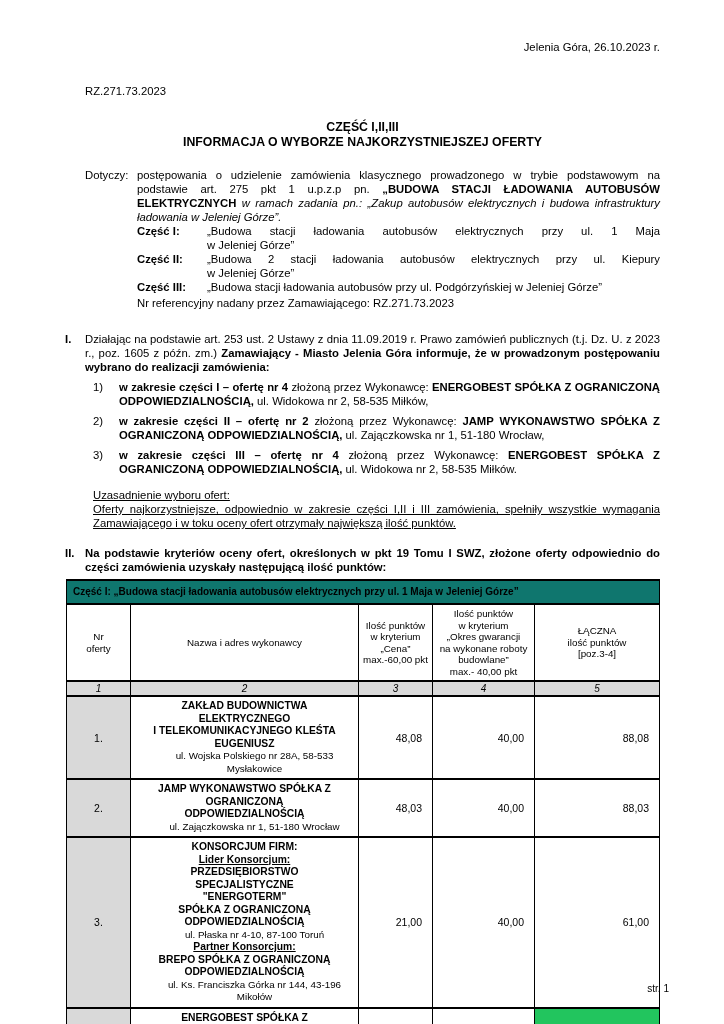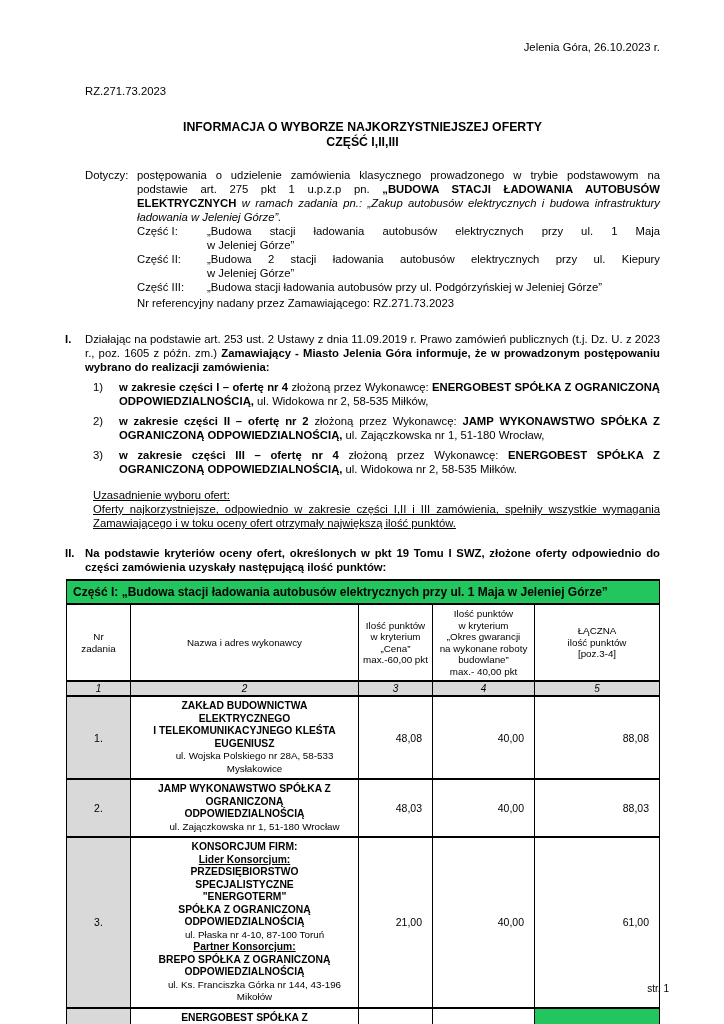--- a/index.html
+++ b/index.html
@@ -13,21 +13,21 @@
   .rb{font-weight:bold}
   .ri{font-style:italic}
   .date-line{ margin-top:40px; text-align:right; }
   .ref-number{ margin-top:30px; margin-left:20px; }
   .doc-title{ margin-top:22px; text-align:center; font-weight:bold; font-size:12.3px; line-height:15px; }
   .dotyczy{ margin-top:18px; margin-left:20px; display:flex; }
   .dotyczy-label{ width:52px; flex-shrink:0; }
   .dotyczy-body{ flex:1; }
   .just{ text-align:justify; }
   .part{ display:flex; }
-  .part-label{ width:70px; flex-shrink:0; font-weight:normal; }
+  .part-label{ width:70px; flex-shrink:0; font-weight:bold; }
   .part-body{ flex:1; }
   .part-line1{ text-align:justify; text-align-last:justify; }
   .part-line1.no-stretch{ text-align:left; text-align-last:left; }
   .part-line2:empty{ display:none; }
   .ref-line{ margin-top:2px; }
   .section{ display:flex; }
   .sec1{ margin-top:22px; }
   .sec2{ margin-top:16px; }
   .sec-marker{ width:20px; flex-shrink:0; font-weight:bold; }
   .sec-body{ flex:1; }
@@ -40,42 +40,42 @@
   .sec2-heading{ font-weight:bold; text-align:justify; }
   table.results{
     margin-top:5px; margin-left:1px; width:593px;
     border-collapse:collapse; table-layout:fixed;
   }
   table.results td, table.results th{
     border-left:1px solid #000; border-right:1px solid #000;
     border-top:2px solid #000; border-bottom:2px solid #000;
     padding:1px 2px; vertical-align:middle; font-weight:normal;
   }
-  .caption-cell{ background:#22c55e; font-weight:bold !important; font-size:12px; text-align:left; padding:4px 2px 4px 6px !important; }
+  .caption-cell{ background:#0f766e; font-weight:bold !important; font-size:10px; text-align:left; padding:4px 2px 4px 6px !important; }
   th.colhead{ font-size:9.8px; line-height:11.5px; text-align:center; white-space:pre-line; padding:3px 0 !important; }
   .numrow td{ background:#d9d9d9; font-style:italic; font-size:10px; text-align:center; padding:0 2px !important; line-height:13px; }
   .nr-cell{ background:#d9d9d9; text-align:center; font-size:10.5px; }
   .contractor-cell{ text-align:center; padding:3px 12px !important; }
   .contractor-cell .ln-b{ font-weight:bold; font-size:10.3px; line-height:12.5px; }
   .contractor-cell .ln-r{ font-size:9.8px; line-height:12.5px;margin-left:20px; }
   .contractor-cell .ln-u{ text-decoration:underline; }
   .pts-cell{ text-align:right; padding-right:10px !important; font-size:10.5px; }
   .page-number{ position:absolute; top:982px; right:55px; font-size:10px; }
 </style>
 </head>
 <body>
 
 <div class="page">
 
   <div class="date-line">Jelenia Góra, 26.10.2023 r.</div>
   <div class="ref-number">RZ.271.73.2023</div>
 
   <div class="doc-title">
+    <div>CZĘŚĆ I,II,III</div>
     <div>INFORMACJA O WYBORZE NAJKORZYSTNIEJSZEJ OFERTY</div>
-    <div>CZĘŚĆ I,II,III</div>
   </div>
 
   <div class="dotyczy">
     <div class="dotyczy-label">Dotyczy:</div>
     <div class="dotyczy-body">
       <div class="just"><span>postępowania o udzielenie zamówienia klasycznego prowadzonego w trybie podstawowym na podstawie art. 275 pkt 1 u.p.z.p pn. </span><span class="rb">„BUDOWA STACJI ŁADOWANIA AUTOBUSÓW ELEKTRYCZNYCH</span><span class="ri"> w ramach zadania pn.: „Zakup autobusów elektrycznych i budowa infrastruktury ładowania w Jeleniej Górze”.</span></div>
       <div class="part">
         <div class="part-label">Część I:</div>
         <div class="part-body">
           <div class="part-line1">„Budowa stacji ładowania autobusów elektrycznych przy ul. 1 Maja</div>
@@ -139,21 +139,21 @@
         <col style="width:74px">
         <col style="width:102px">
         <col style="width:125px">
     </colgroup>
     <tbody>
         <tr>
       <td class="caption-cell" colspan="5">Część I: „Budowa stacji ładowania autobusów elektrycznych przy ul. 1 Maja w Jeleniej Górze”</td>
     </tr>
     <tr>
       <th class="colhead">Nr
-zadania</th>
+oferty</th>
       <th class="colhead">Nazwa i adres wykonawcy</th>
       <th class="colhead">Ilość punktów
 w kryterium
 „Cena”
 max.-60,00 pkt</th>
       <th class="colhead">Ilość punktów
 w kryterium
 „Okres gwarancji
 na wykonane roboty
 budowlane”

